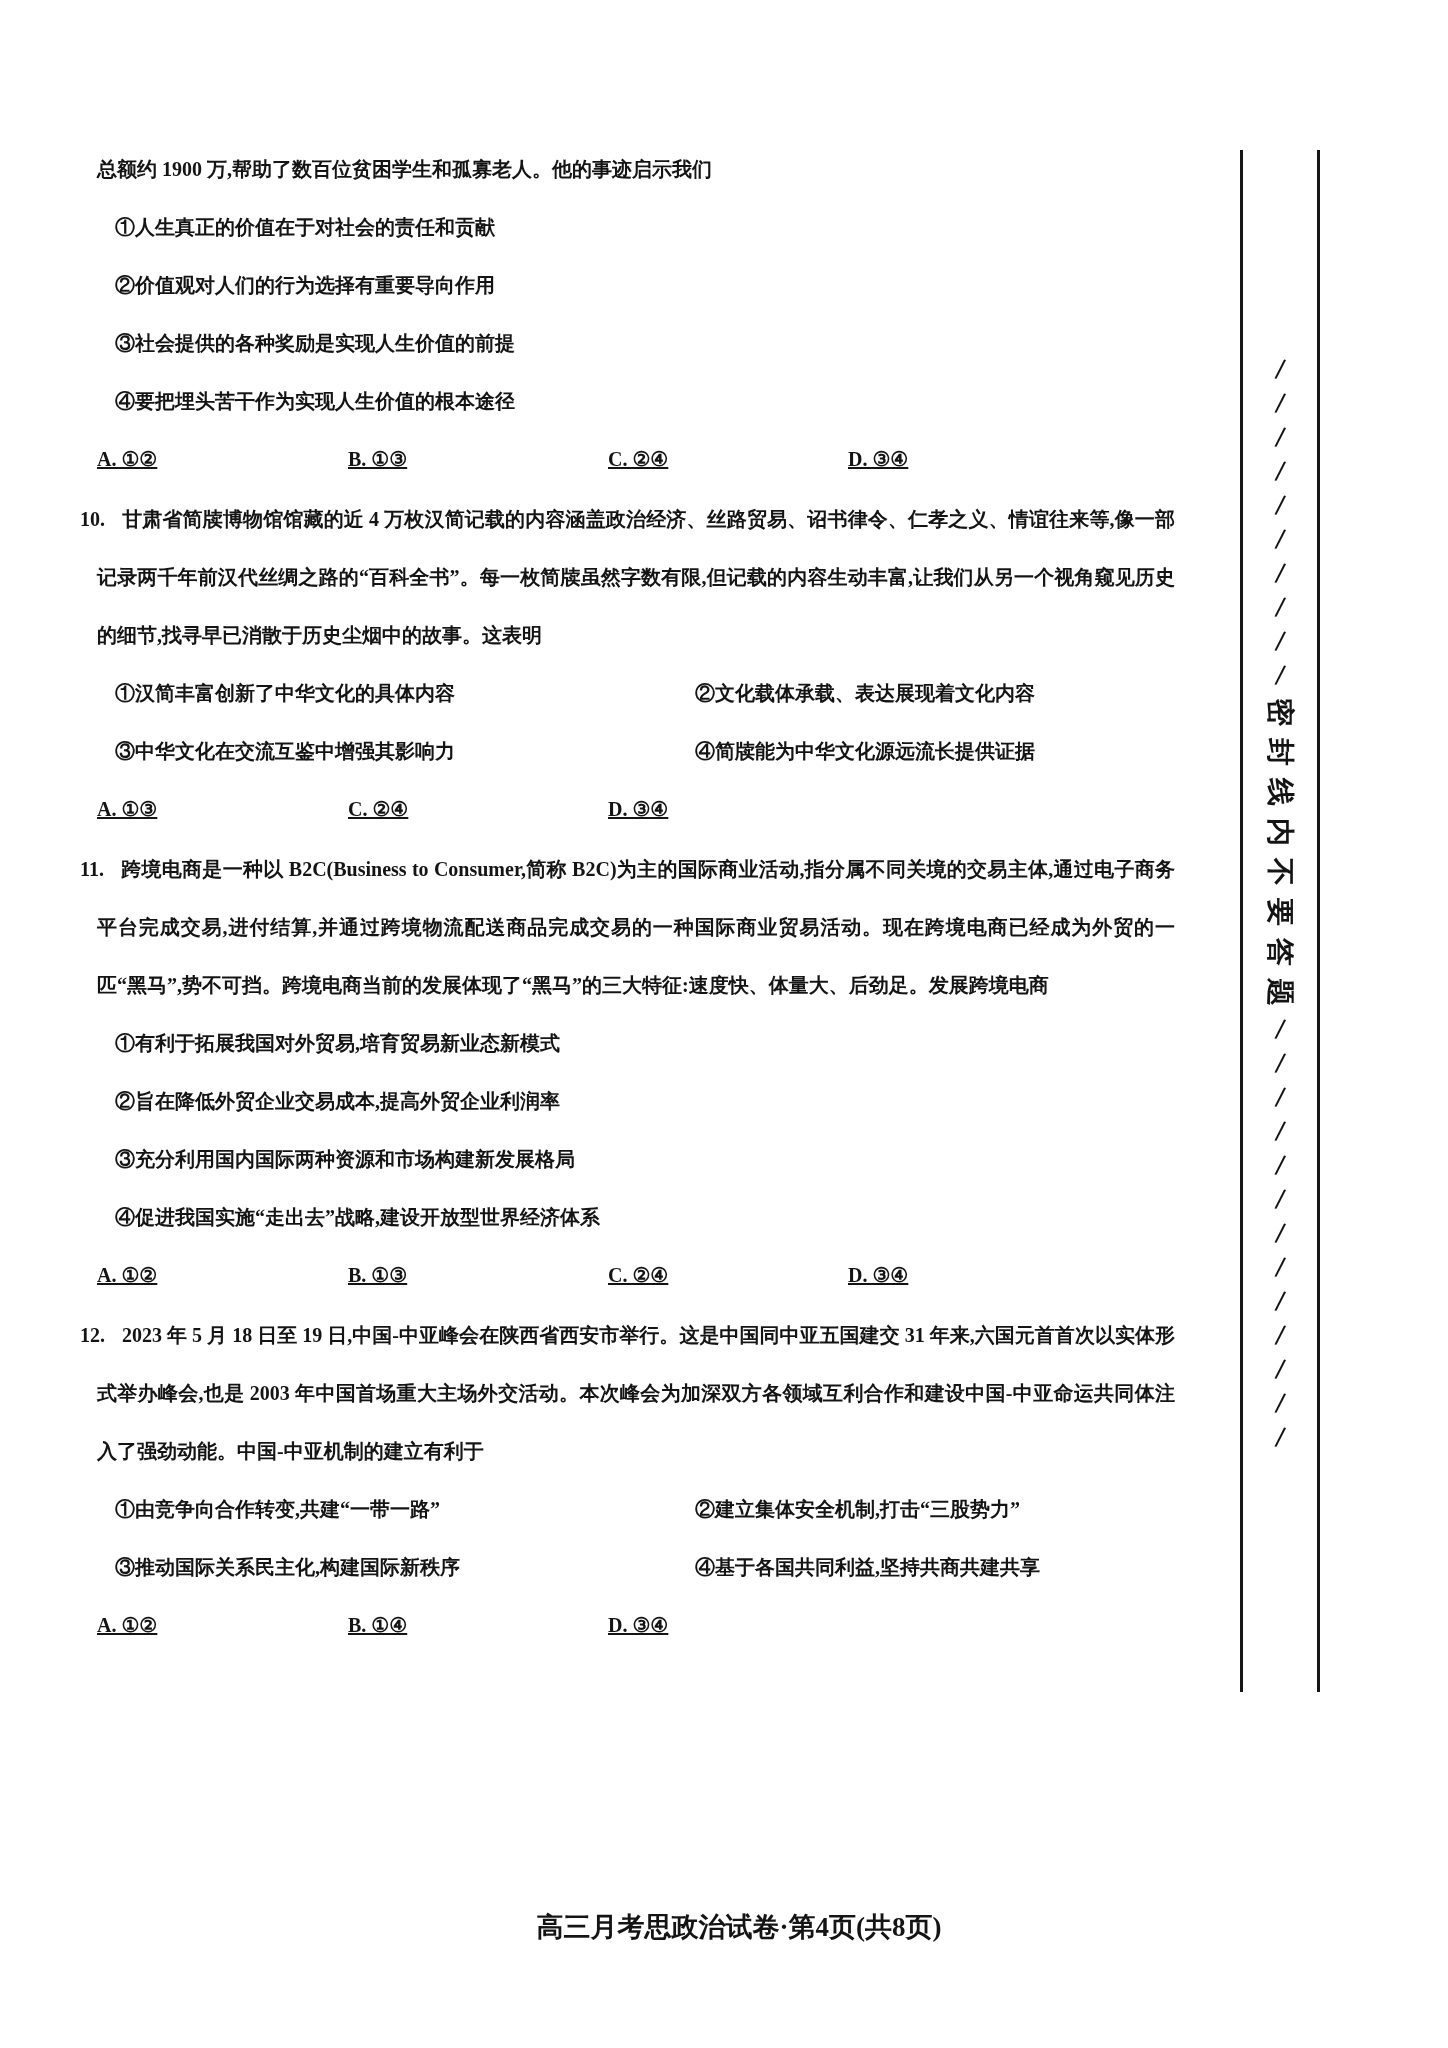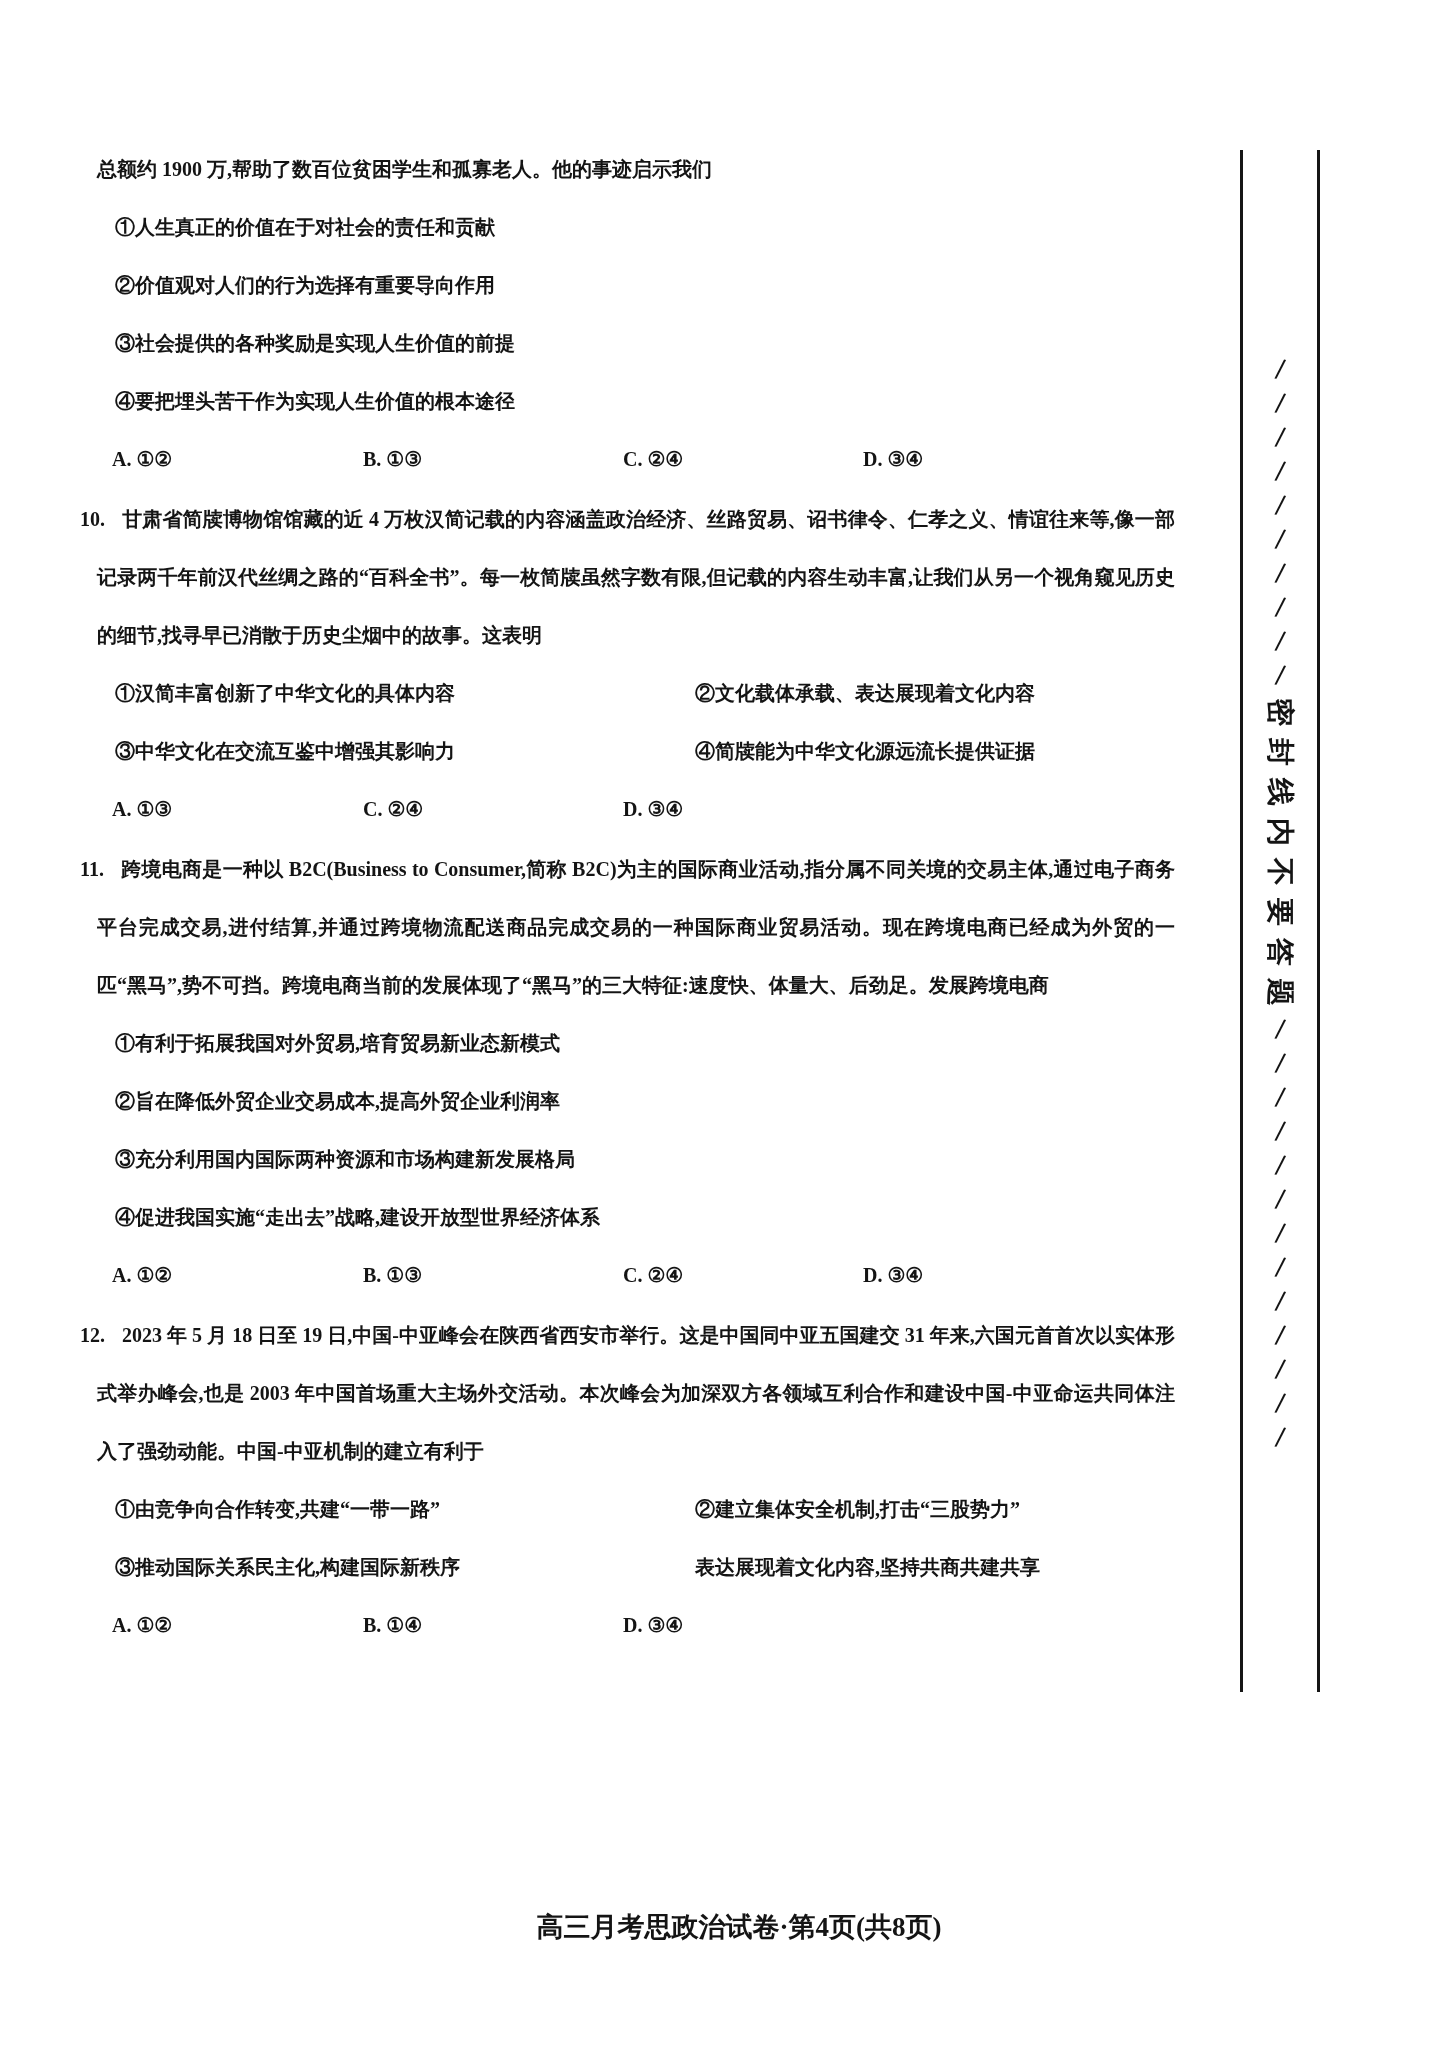--- a/index.html
+++ b/index.html
@@ -15,22 +15,23 @@
   .question{margin:0 0 2px 0;}
   .stem{
     margin:0;padding-left:17px;text-indent:-17px;
     text-align:justify;
   }
   .qnum{margin-right:17px;}
   .items{margin-left:35px;}
   .item{white-space:nowrap;}
   .items-grid{display:grid;grid-template-columns:580px auto;}
   .opts{
-    margin-left:32px;display:grid;
+    margin-left:17px;display:grid;
     grid-template-columns:251px 260px 240px auto;
+    text-decoration:underline;
   }
   .footer{
     position:absolute;left:0;top:1898px;width:1448px;
     text-align:center;font-size:27px;font-weight:bold;line-height:58px;padding-left:15px;
   }
   
   .seal-band{
     position:absolute;left:1240px;top:150px;width:80px;height:1542px;
   }
   .seal-line{
@@ -105,21 +106,21 @@
       <span class="opt">D. ③④</span>
     </div>
   </section>
 
   <section class="question">
     <p class="stem"><span class="qnum">12.</span><span>2023 年 5 月 18 日至 19 日,中国-中亚峰会在陕西省西安市举行。这是中国同中亚五国建交 31 年来,六国元首首次以实体形式举办峰会,也是 2003 年中国首场重大主场外交活动。本次峰会为加深双方各领域互利合作和建设中国-中亚命运共同体注入了强劲动能。中国-中亚机制的建立有利于</span></p>
     <div class="items items-grid">
       <div class="item">①由竞争向合作转变,共建“一带一路”</div>
       <div class="item">②建立集体安全机制,打击“三股势力”</div>
       <div class="item">③推动国际关系民主化,构建国际新秩序</div>
-      <div class="item">表达展现着文化内容,坚持共商共建共享</div>
+      <div class="item">④基于各国共同利益,坚持共商共建共享</div>
     </div>
     <div class="opts">
       <span class="opt">A. ①②</span>
       <span class="opt">B. ①④</span>
       <span class="opt">D. ③④</span>
     </div>
   </section>
 
 </div>
 

